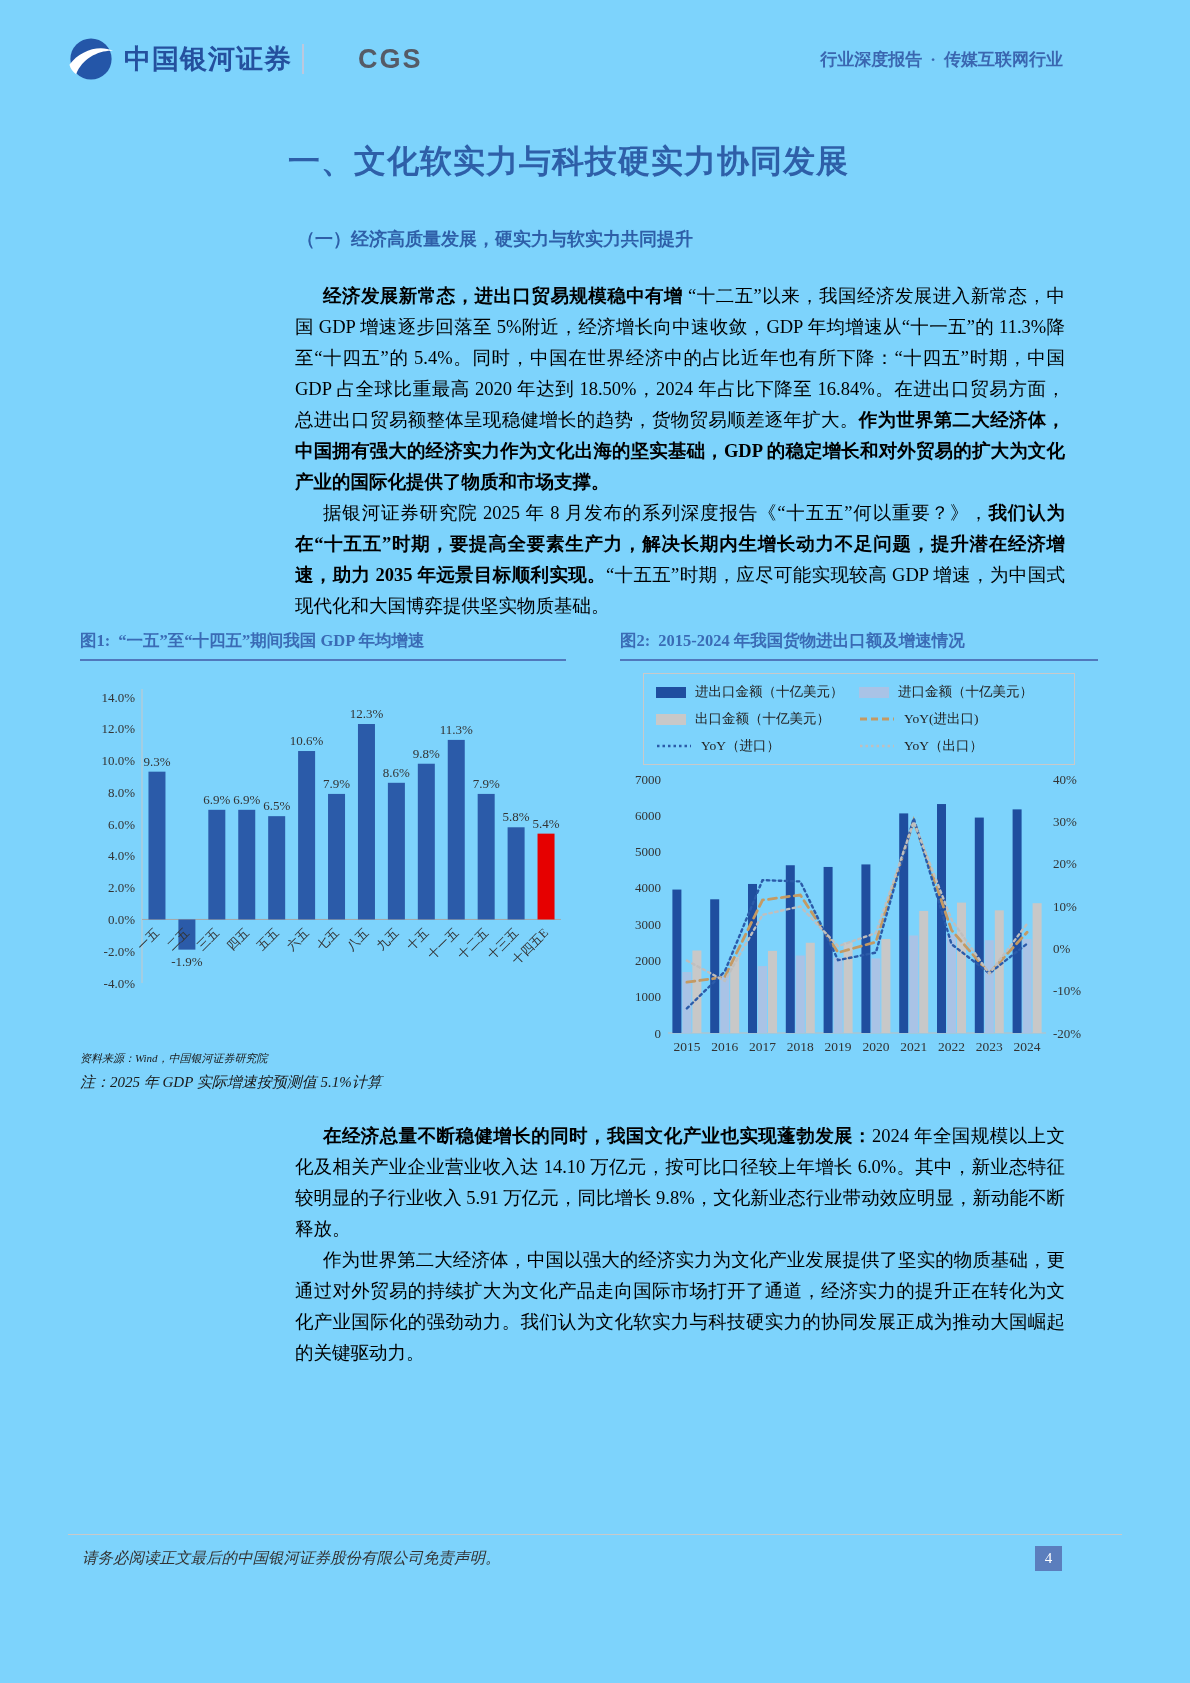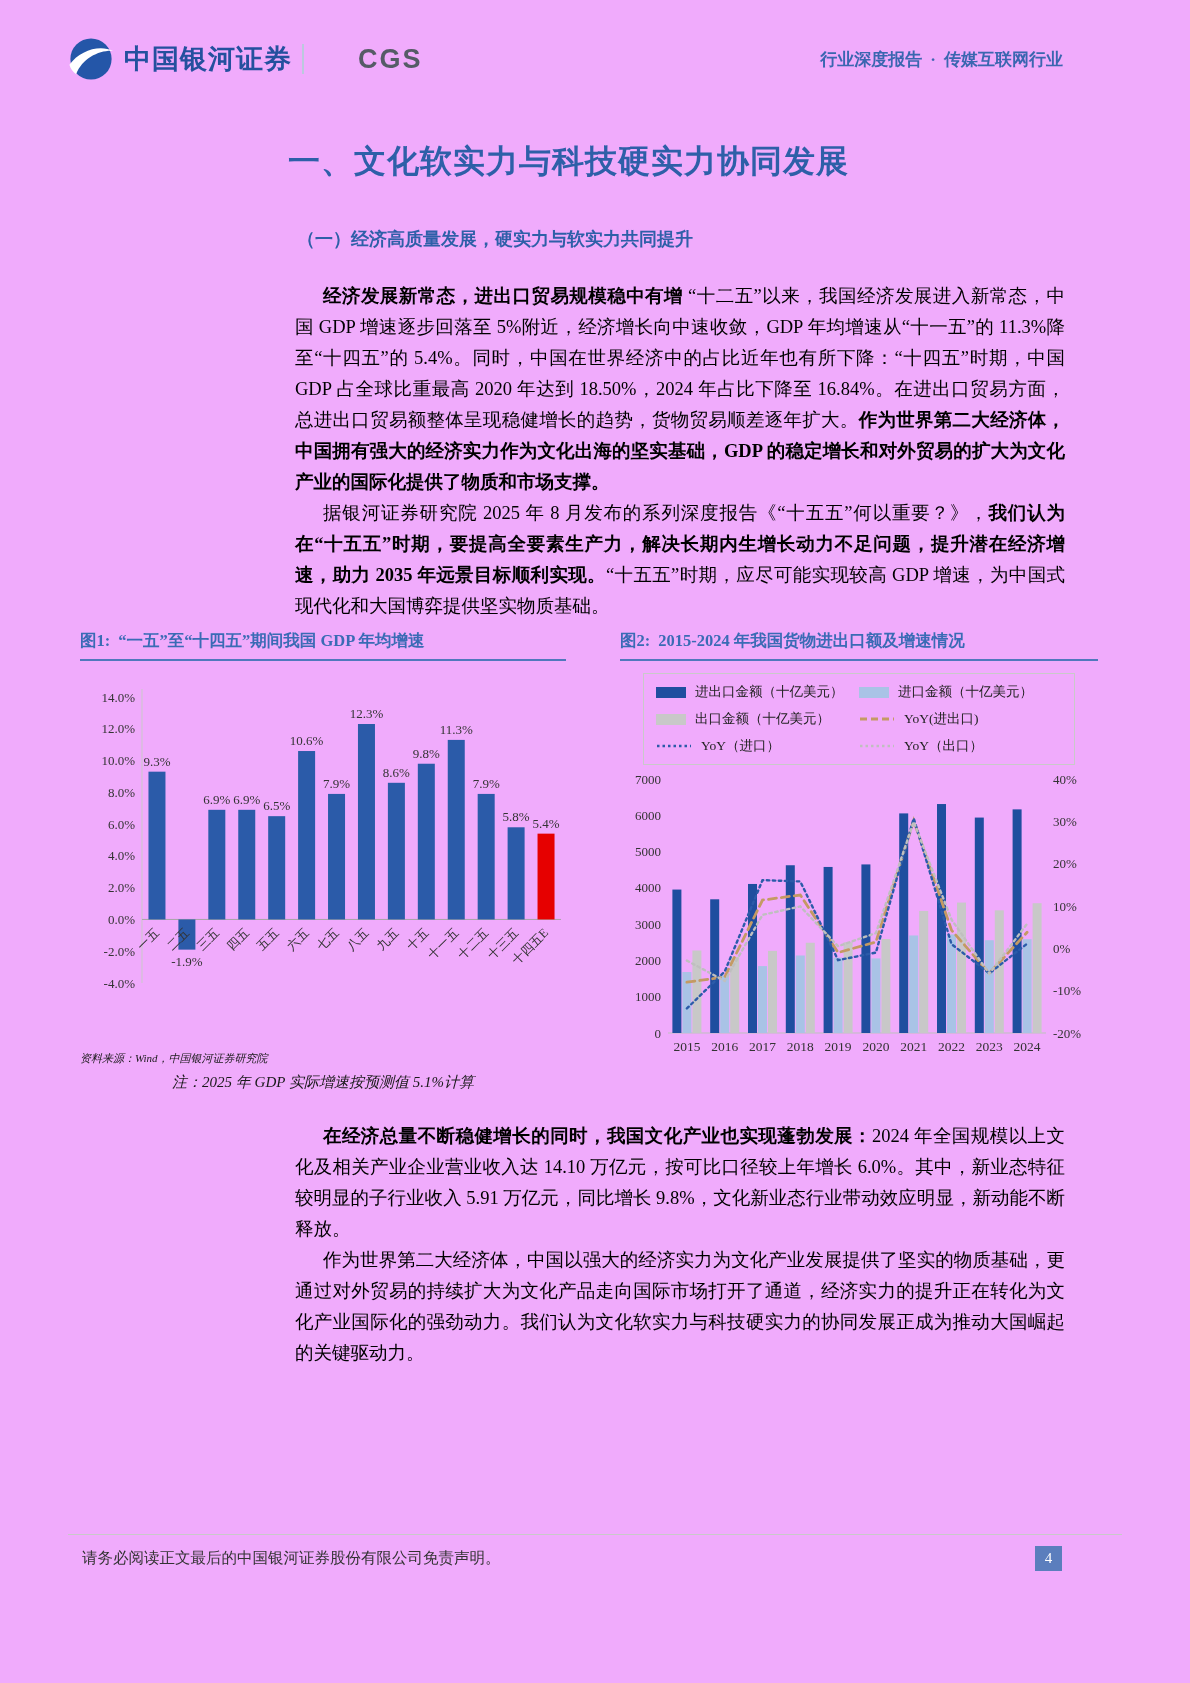--- a/index.html
+++ b/index.html
@@ -1,18 +1,18 @@
 <!DOCTYPE html>
 <html><head>
 <meta charset="utf-8">
 <style>
   * { margin:0; padding:0; box-sizing:border-box; }
   html,body { background:#ffffff; }
   .page {
-    position:relative; width:1190px; height:1683px; background:#f0abfc;
+    position:relative; width:1190px; height:1683px; background:#7dd3fc;
     font-family:"Liberation Serif", serif; overflow:hidden; margin:0 auto;
   }
   
   .header { position:absolute; top:36px; left:68px; width:995px; display:flex; justify-content:space-between; align-items:center; }
   .logo { display:flex; align-items:center; }
   .logo-mark { width:46px; height:46px; }
   .logo-cn { font-family:"Liberation Sans", sans-serif; font-size:27px; font-weight:bold; color:#24509E; margin-left:10px; letter-spacing:1px; }
   .logo-divider { width:2px; height:30px; background:#BCC8DE; margin:0 10px; }
   .logo-en { font-family:"Liberation Sans", sans-serif; font-size:27px; font-weight:bold; color:#555B66; letter-spacing:2px;margin-left:44px; }
   .header-right { font-size:17px; font-weight:bold; color:#3A66B0; }
@@ -28,27 +28,27 @@
   
   .fig { position:absolute; top:630px; }
   .fig1 { left:80px; width:486px; }
   .fig2 { left:620px; width:478px; }
   .fig-caption { color:#3A6BB5; font-size:16.5px; font-weight:bold; padding-bottom:7px; border-bottom:2px solid #5078BC; }
   .fig-caption .cap-text { margin-left:8px; }
   .chart-host svg { display:block; }
   .fig1 .chart-host { margin-top:10px; }
   .fig2 .chart-host { margin-top:4px; }
   .fig-source { font-style:italic; font-size:11px; color:#1a1a1a; margin-top:28px; }
-  .fig-note { font-style:italic; font-size:15px; color:#1a1a1a; margin-top:7px;text-align:center; }
+  .fig-note { font-style:italic; font-size:15px; color:#1a1a1a; margin-top:7px; }
   .fig2-legend { width:432px; margin:12px auto 0; border:1px solid #C9C9C9; padding:9px 12px; display:grid; grid-template-columns:1fr 1fr; row-gap:9px; font-size:13.5px; color:#222; }
   .legend-item { display:flex; align-items:center; gap:9px; }
   .legend-swatch { display:inline-block; width:30px; height:11px; flex:0 0 auto; }
   
   .footer { position:absolute; left:68px; top:1534px; width:1054px; border-top:1px solid #C9C9C9; padding-top:11px; display:flex; justify-content:space-between; align-items:center; }
-  .footer-text { font-size:15.5px; color:#333; padding-left:14px; }
+  .footer-text { font-size:15.5px; color:#333; padding-left:14px;font-style:italic; }
   .page-num { width:27px; height:25px; background:#5B7EBD; color:#fff; display:flex; align-items:center; justify-content:center; font-size:15px; margin-right:60px; }
   svg text { font-family:"Liberation Serif", serif; }
 </style>
 </head>
 <body>
 
 <div class="page">
 
   <div class="header">
     <div class="logo">

